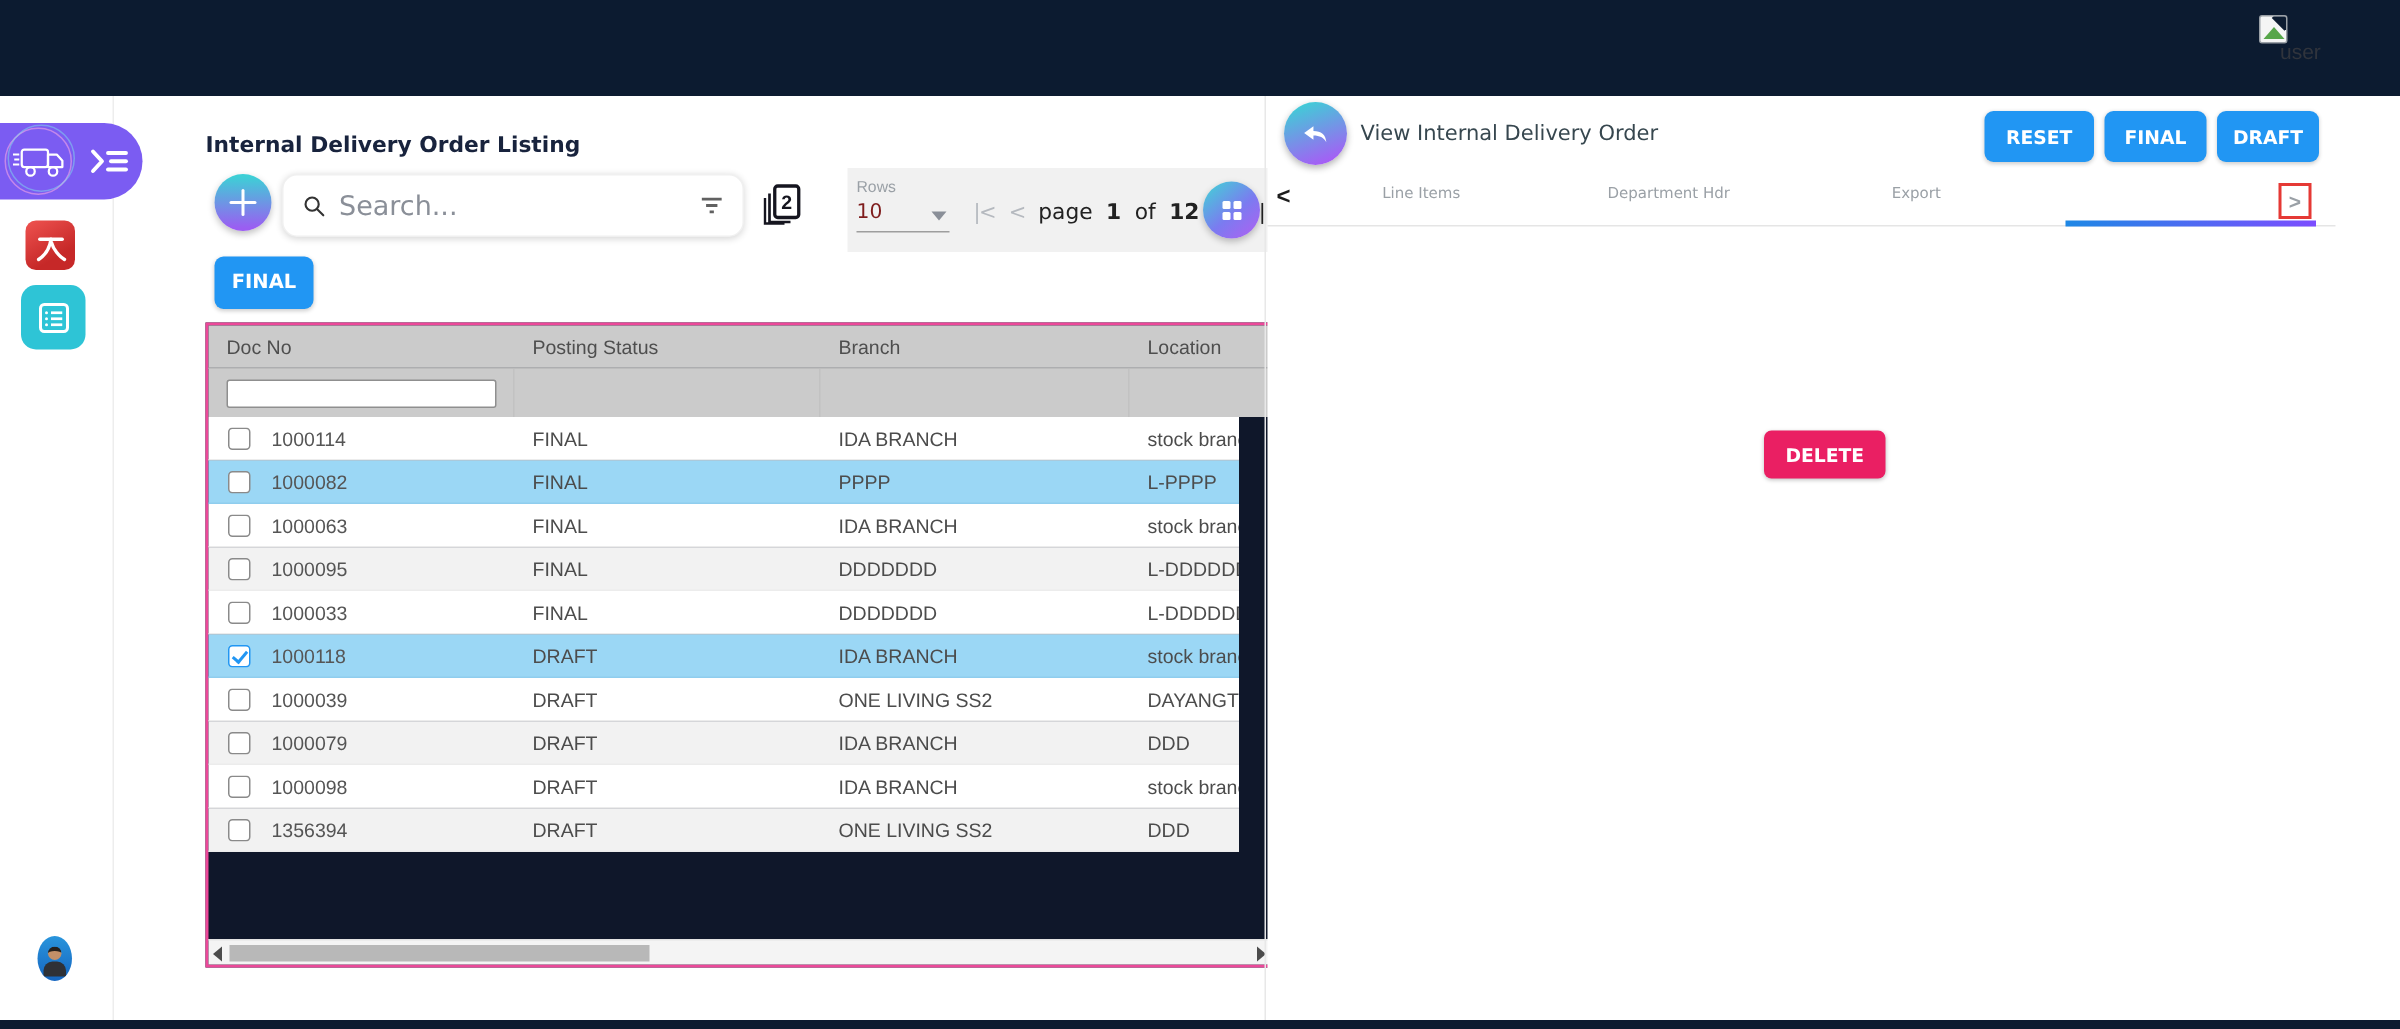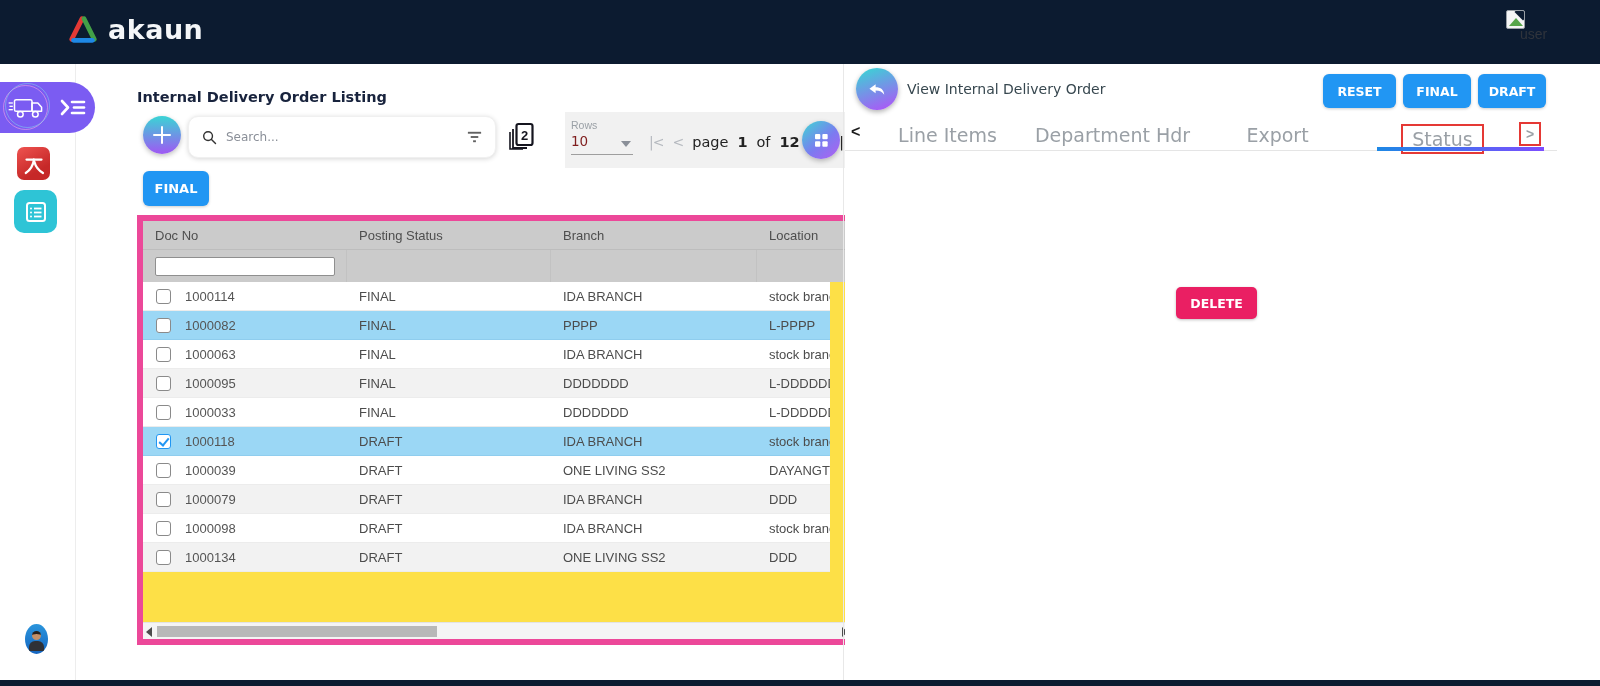--- a/index.html
+++ b/index.html
@@ -43,21 +43,21 @@
   .listing-title { position:absolute; left:1px; top:25px; font-family:"DejaVu Sans", sans-serif;
     font-size:14.5px; font-weight:600; color:#18233d; }
   .plus-btn { position:absolute; left:7px; top:52px; width:38px; height:38px; border-radius:50%;
     background:linear-gradient(180deg,#3ecfd6 5%,#9b5df2 95%); box-shadow:0 2px 5px rgba(0,0,0,.25);
     display:flex; align-items:center; justify-content:center; cursor:pointer; }
   .plus-btn::before { content:""; position:absolute; width:18px; height:2.5px; background:#fff; border-radius:2px; }
   .plus-btn::after  { content:""; position:absolute; width:2.5px; height:18px; background:#fff; border-radius:2px; }
   .searchbox { position:absolute; left:52px; top:52px; width:308px; height:42px; background:#fff;
     border:1px solid #f0f0f0; border-radius:10px; box-shadow:0 1px 5px rgba(0,0,0,.16);
     display:flex; align-items:center; padding:0 12px; gap:8px; }
-  .searchbox input { flex:1; border:none; outline:none; font-size:12px; color:#333;
+  .searchbox input { flex:1; border:none; outline:none; font-size:18px; color:#333;
     font-family:"DejaVu Sans", sans-serif; background:transparent; }
   .searchbox input::placeholder { color:#8a8f98; }
   .pages-ico { position:absolute; left:372px; top:57px; cursor:pointer; }
   .graystrip { position:absolute; left:429px; top:48px; width:281px; height:56px; background:#f1f1f1; }
   .rows-label { position:absolute; left:6px; top:7px; font-size:10.5px; color:#9aa0a6; }
   .rows-select { position:absolute; left:6px; top:21px; width:62px; height:22px; border-bottom:1px solid #9e9e9e;
     font-size:13.5px; color:#7f1d1d; cursor:pointer; font-family:"DejaVu Sans", sans-serif; }
   .rows-select .caret { position:absolute; right:2px; top:8px; width:0; height:0;
     border-left:5px solid transparent; border-right:5px solid transparent; border-top:6px solid #8a8f98; }
   .pager { position:absolute; left:84px; top:22px; display:flex; align-items:center; gap:9px;
@@ -68,21 +68,21 @@
   .grid-btn { position:absolute; right:6px; top:9px; width:38px; height:38px; border-radius:50%;
     background:linear-gradient(140deg,#3ed8d4 0%,#7b7bf0 55%,#b25ff2 100%); box-shadow:0 2px 5px rgba(0,0,0,.25);
     display:flex; align-items:center; justify-content:center; cursor:pointer; }
   .btn-blue { background:#2196f3; color:#fff; border:none; border-radius:6px;
     font-family:"DejaVu Sans", sans-serif; font-weight:700; cursor:pointer;
     box-shadow:0 1px 3px rgba(0,0,0,.2); }
   .final-listing { position:absolute; left:7px; top:107px; width:66px; height:35px; font-size:13px; }
 
   
   .table-wrap { position:absolute; left:1px; top:151px; width:854px; height:430px;
-    border:6px solid #ec4899; background:#fde047; }
+    border:2px solid #ec4899; background:#0f172a; }
   .thead, .tfilter, .trow { display:grid; grid-template-columns:204px 204px 206px 1fr; }
   .thead { height:28px; background:#cbcbcb; align-items:center; }
   .thead .hcell { padding-left:12px; font-size:13px; color:#4e4e4e; cursor:pointer;
     white-space:nowrap; overflow:hidden; }
   .tfilter { height:33px; background:#cbcbcb; align-items:center; border-top:1px solid #bdbdbd; }
   .tfilter .fcell { height:100%; border-right:1px solid #c2c2c2; position:relative; }
   .tfilter .fcell:last-child { border-right:none; }
   .tfilter input { position:absolute; left:12px; top:7px; width:180px; height:19px;
     border:1px solid #8f8f8f; border-radius:2px; outline:none; font-size:12px; padding:0 4px; background:#fff; }
   .tbody { position:absolute; left:0; top:61px; width:687px; }
@@ -120,21 +120,21 @@
     display:flex; align-items:center; justify-content:center; cursor:pointer; }
   .detail-title { position:absolute; left:62px; top:17px; font-family:"DejaVu Sans", sans-serif;
     font-size:14px; color:#37474f; }
   .act-reset { position:absolute; left:478px; top:10px; width:73px; height:34px; font-size:12.5px; }
   .act-final { position:absolute; left:558px; top:10px; width:68px; height:34px; font-size:12.5px; }
   .act-save  { position:absolute; left:633px; top:10px; width:68px; height:34px; font-size:12.5px; }
 
   .tabrow { position:absolute; left:0; top:54px; width:712px; height:33px; border-bottom:1px solid #e5e5e5; }
   .tab-prev { position:absolute; left:6px; top:5px; font-size:16px; font-weight:700; color:#1c1c1c; cursor:pointer; }
   .tabs { position:absolute; left:20px; top:0; width:660px; height:33px; display:flex; }
-  .tab { width:165px; text-align:center; font-family:"DejaVu Sans", sans-serif; font-size:19px;
+  .tab { width:165px; text-align:center; font-family:"DejaVu Sans", sans-serif; font-size:10px;
     color:#9aa0a6; padding-top:6px; cursor:pointer; }
   .tab .boxed { border:2px solid #e53935; padding:2px 9px; display:inline-block; }
   .tab-next { position:absolute; right:16px; top:4px; width:22px; height:24px; border:2px solid #e53935;
     color:#9aa0a6; font-size:14px; font-weight:700; text-align:center; line-height:20px; cursor:pointer; }
   .tab-underline { position:absolute; left:532px; bottom:-1px; width:167px; height:4px;
     background:linear-gradient(90deg,#1e88e5,#7c4dff); }
 
   .dropdown { position:absolute; left:0; top:111px; width:691px; height:61px; border:1px solid #dadada;
     border-radius:8px; background:#fff; cursor:pointer; }
   .dd-label { position:absolute; left:17px; top:20px; font-family:"DejaVu Sans", sans-serif;
@@ -146,28 +146,20 @@
   .delete-btn { position:absolute; left:331px; top:223px; width:81px; height:32px; background:#ea1f63;
     color:#fff; border:none; border-radius:5px; font-family:"DejaVu Sans", sans-serif; font-weight:700;
     font-size:12.5px; cursor:pointer; box-shadow:0 1px 3px rgba(0,0,0,.25); }
 
   .bottom-bar { position:absolute; left:0; top:680px; width:1600px; height:6px; background:#0c1b30; }
 </style>
 </head>
 <body>
 
 <div class="navbar">
-  <div class="logo">
-    <svg width="34" height="32" viewBox="0 0 36 32">
-      <line x1="17" y1="5" x2="6" y2="27" stroke="#e53935" stroke-width="5" stroke-linecap="round"></line>
-      <line x1="19" y1="5" x2="30" y2="27" stroke="#43a047" stroke-width="5" stroke-linecap="round"></line>
-      <line x1="8" y1="28" x2="28" y2="28" stroke="#1e88e5" stroke-width="5" stroke-linecap="round"></line>
-    </svg>
-    <span class="logo-text">akaun</span>
-  </div>
   <div class="user-broken">
     <span class="bimg">
         <span class="mount"></span>
         <span class="tear"></span>
       </span>
     <span class="alt">user</span>
   </div>
 </div>
 
 <div class="rail"></div>
@@ -370,21 +362,21 @@
       <span class="doc">1000098</span>
     </div>
     <div class="cell">DRAFT</div>
     <div class="cell">IDA BRANCH</div>
     <div class="cell">stock branch</div>
   </div>
 
   <div class="trow alt">
     <div class="cell c1">
       <span class="cb"></span>
-      <span class="doc">1000134</span>
+      <span class="doc">1356394</span>
     </div>
     <div class="cell">DRAFT</div>
     <div class="cell">ONE LIVING SS2</div>
     <div class="cell">DDD</div>
   </div>
 </div>
 
     <div class="side-strip">
       <div class="tool">
         <svg width="11" height="11" viewBox="0 0 12 12">
@@ -424,23 +416,20 @@
   <button class="btn-blue act-reset">RESET</button>
   <button class="btn-blue act-final">FINAL</button>
   <button class="btn-blue act-save">DRAFT</button>
 
   <div class="tabrow">
     <span class="tab-prev">&lt;</span>
     <div class="tabs">
       <div class="tab"><span>Line Items</span></div>
       <div class="tab"><span>Department Hdr</span></div>
       <div class="tab"><span>Export</span></div>
-      <div class="tab">
-        <span class="boxed">Status</span>
-      </div>
     </div>
     <span class="tab-next">&gt;</span>
     <span class="tab-underline"></span>
   </div>
 
 
   <button class="delete-btn">DELETE</button>
 </div>
 
 <div class="bottom-bar"></div>

